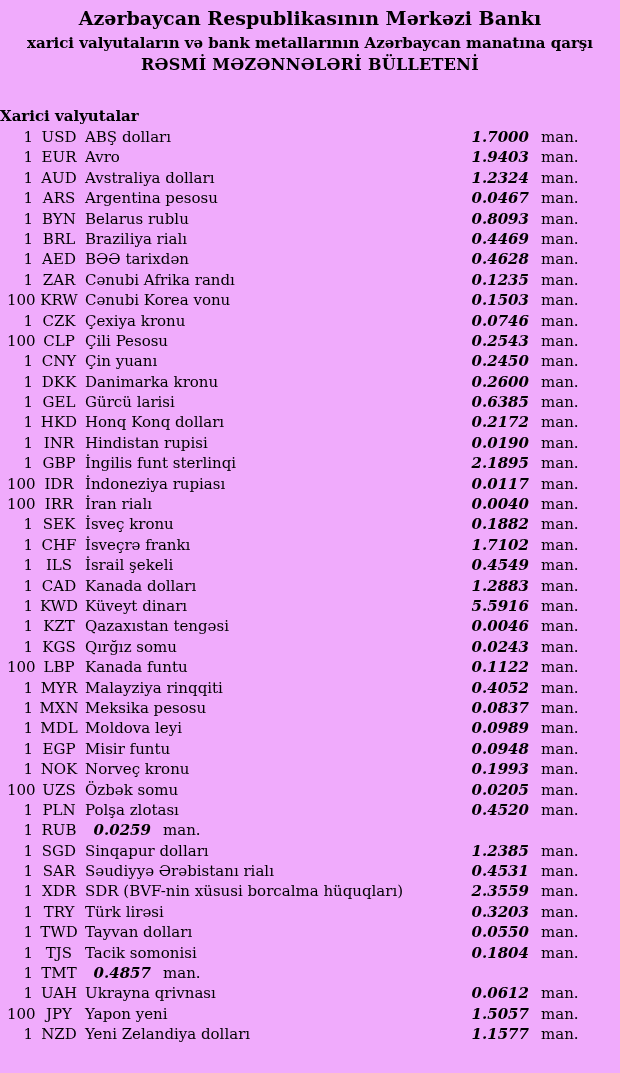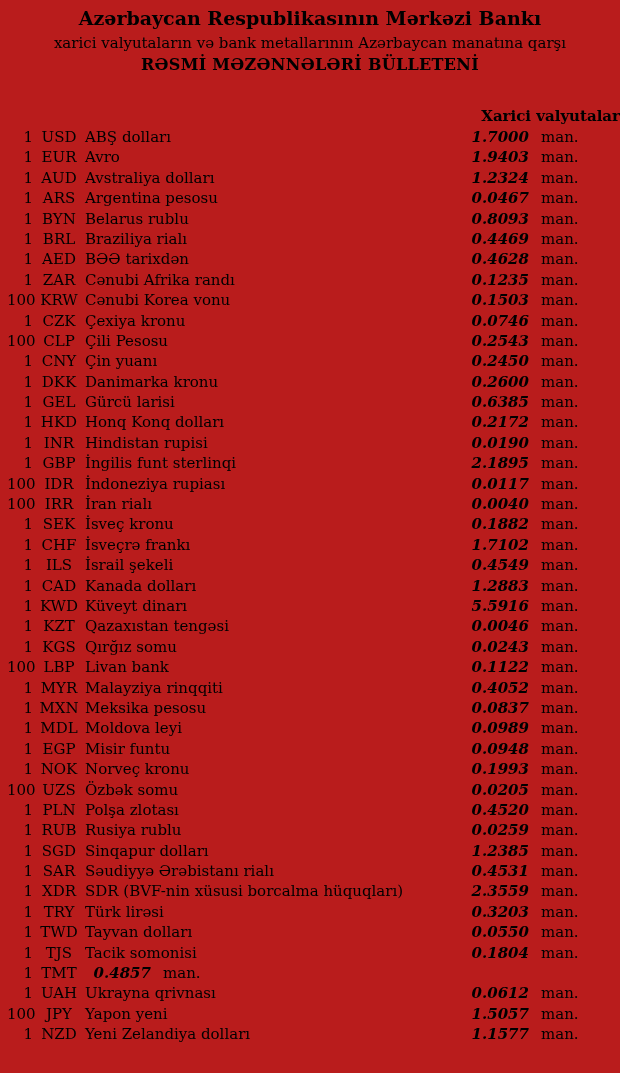--- a/index.html
+++ b/index.html
@@ -10,50 +10,50 @@
   body {
     width: 620px;
     height: 1073px;
     color: #000000;
     font-family: "DejaVu Serif", "Liberation Serif", serif;
     overflow: hidden;
   }
   .page {
     width: 620px;
     height: 1073px;
-    background: #b91c1c;
+    background: #f0abfc;
   }
   .header {
     text-align: center;
     padding-top: 5px;
   }
   .title {
     font-size: 19px;
     font-weight: bold;
     line-height: 27px;
   }
   .date-line {
     font-size: 15px;
     font-weight: bold;
     line-height: 24px;
   }
   .subtitle-line {
     font-size: 15px;
-    font-weight: normal;
+    font-weight: bold;
     line-height: 22px;
   }
   .bulletin-line {
     font-size: 16px;
     font-weight: bold;
     line-height: 22px;
     letter-spacing: 0.3px;
   }
   .section-title {
     margin-top: 30px;
-    text-align: right;
+    text-align: left;
     font-size: 15px;
     font-weight: bold;
     line-height: 20px;
   }
   .rates-table {
     margin-top: 1px;
   }
   .row {
     display: flex;
     align-items: baseline;
@@ -309,21 +309,21 @@
     <span class="qty">1</span>
     <span class="code">KGS</span>
     <span class="name">Qırğız somu</span>
     <span class="rate">0.0243</span>
     <span class="man">man.</span>
   </div>
 
   <div class="row">
     <span class="qty">100</span>
     <span class="code">LBP</span>
-    <span class="name">Livan bank</span>
+    <span class="name">Kanada funtu</span>
     <span class="rate">0.1122</span>
     <span class="man">man.</span>
   </div>
 
   <div class="row">
     <span class="qty">1</span>
     <span class="code">MYR</span>
     <span class="name">Malayziya rinqqiti</span>
     <span class="rate">0.4052</span>
     <span class="man">man.</span>
@@ -373,21 +373,20 @@
     <span class="qty">1</span>
     <span class="code">PLN</span>
     <span class="name">Polşa zlotası</span>
     <span class="rate">0.4520</span>
     <span class="man">man.</span>
   </div>
 
   <div class="row">
     <span class="qty">1</span>
     <span class="code">RUB</span>
-    <span class="name">Rusiya rublu</span>
     <span class="rate">0.0259</span>
     <span class="man">man.</span>
   </div>
 
   <div class="row">
     <span class="qty">1</span>
     <span class="code">SGD</span>
     <span class="name">Sinqapur dolları</span>
     <span class="rate">1.2385</span>
     <span class="man">man.</span>

